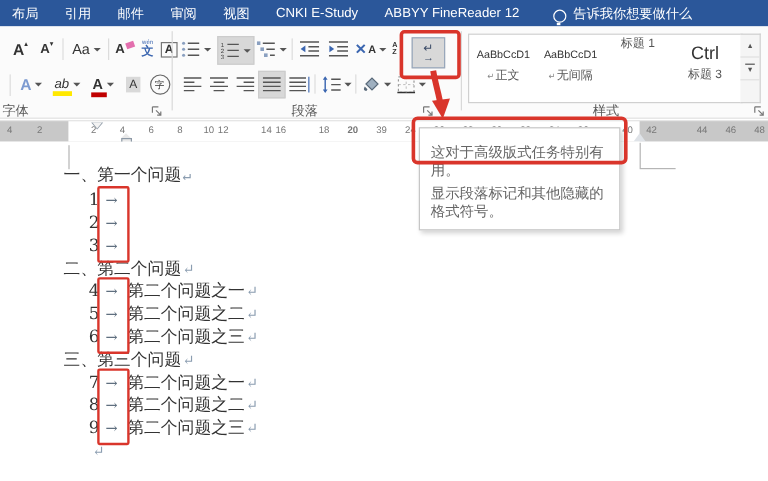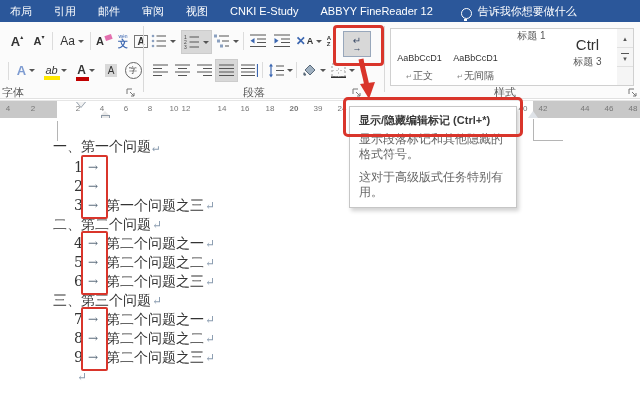--- a/index.html
+++ b/index.html
@@ -40,21 +40,21 @@
     align-items:center;justify-content:center;font-size:8px;color:#333;}
   .sortcol{display:flex;flex-direction:column;line-height:1;font-size:6px;font-weight:bold;color:#333;}
   .sortarrow{font-size:10px;color:#446;margin-left:1px;}
   .asianx{font-size:12px;color:#3b66b0;font-weight:bold;}
   .asiana{font-size:9px;font-weight:bold;color:#333;margin-left:1px;}
   .shicon{display:flex;flex-direction:column;line-height:1;align-items:center;color:#3a4a66;}
   .shicon .r1{font-size:10px;} .shicon .r2{font-size:9px;margin-top:-2px;}
   
   .gallery{position:absolute;left:390px;top:6px;width:227px;height:56px;background:#fff;border:1px solid #d0d0d0;}
   .gentry{position:absolute;top:0;height:54px;width:55px;text-align:center;overflow:hidden;cursor:default;}
-  .gprev{margin-top:24px;font-size:9px;color:#333;white-space:nowrap;}
+  .gprev{margin-top:11px;font-size:9px;color:#333;white-space:nowrap;}
   .gprev.h1{font-size:19px;margin-top:3px;color:#333;}
   .gprev.h2{font-size:15px;margin-top:7px;color:#333;}
   .glab{margin-top:6px;font-size:10px;color:#555;white-space:nowrap;}
   .glab .pmk{font-size:7px;color:#888;margin-right:1px;}
   .gscroll{position:absolute;left:617px;top:6px;width:16px;height:56px;border:1px solid #d0d0d0;border-left:none;background:#f5f5f5;}
   .gsbtn{height:18px;display:flex;align-items:center;justify-content:center;font-size:7px;color:#555;border-bottom:1px solid #e0e0e0;flex-direction:column;line-height:1;}
   .gsbtn .mline{width:8px;height:1px;background:#555;margin-bottom:1px;}
   
   .ruler{position:absolute;left:0;top:100px;width:640px;height:17px;background:#c8c8c8;border-top:1px solid #e6e6e6;border-bottom:1px solid #ececec;}
   .ruler .page{position:absolute;left:57px;top:0;width:476px;height:17px;background:#fff;}
@@ -323,21 +323,21 @@
         <span class="rtick" style="left: 33px;">2</span>
       </div>
     <div id="ruler-center">
         <span class="rtick" style="left: 78px;">2</span>
         <span class="rtick" style="left: 102px;">4</span>
         <span class="rtick" style="left: 126px;">6</span>
         <span class="rtick" style="left: 150px;">8</span>
         <span class="rtick" style="left: 174px;">10</span>
         <span class="rtick" style="left: 186px;">12</span>
         <span class="rtick" style="left: 222px;">14</span>
-        <span class="rtick" style="left: 245px;">16</span>
+        <span class="rtick" style="left: 234px;">16</span>
         <span class="rtick" style="left: 270px;">18</span>
         <span class="rtick" style="left: 294px; font-weight: bold;">20</span>
         <span class="rtick" style="left: 318px;">39</span>
         <span class="rtick" style="left: 342px;">24</span>
         <span class="rtick" style="left: 366px;">26</span>
         <span class="rtick" style="left: 390px;">28</span>
         <span class="rtick" style="left: 414px;">30</span>
         <span class="rtick" style="left: 438px;">32</span>
         <span class="rtick" style="left: 462px;">34</span>
         <span class="rtick" style="left: 486px;">36</span>
@@ -369,21 +369,20 @@
           <span class="num">1</span>
           <span class="tab">→</span>
         </div>
         <div class="dline" style="top: 59px;">
           <span class="num">2</span>
           <span class="tab">→</span>
         </div>
         <div class="dline" style="top: 78px;">
           <span class="num">3</span>
           <span class="tab">→</span>
-          <span class="txt">第一个问题之三<span class="pil">↵</span></span>
         </div>
         <div class="dline" style="top: 97px;">
           <span class="sec">二、第二个问题<span class="pil">↵</span></span>
         </div>
         <div class="dline" style="top: 116px;">
           <span class="num">4</span>
           <span class="tab">→</span>
           <span class="txt">第二个问题之一<span class="pil">↵</span></span>
         </div>
         <div class="dline" style="top: 135px;">
@@ -422,19 +421,18 @@
     <div class="redbox-doc" style="top:113px;height:60px;"></div>
     <div class="redbox-doc" style="top:189px;height:60px;"></div>
   </div>
 
   <div class="redbox-btn"></div>
   <svg class="redarrow" width="34" height="48" viewBox="0 0 34 48">
     <path d="M9 2 C 11 14, 14 22, 15 30" stroke="#d9352b" stroke-width="5" fill="none"></path>
     <polygon points="8,27 23,25 17,42" fill="#d9352b"></polygon>
   </svg>
   <div class="tooltip">
-    <div class="tt-title">显示/隐藏编辑标记 (Ctrl+*)</div>
+    <div class="tt-body tt-body2">这对于高级版式任务特别有用。</div>
     <div class="tt-body">显示段落标记和其他隐藏的格式符号。</div>
-    <div class="tt-body tt-body2">这对于高级版式任务特别有用。</div>
   </div>
   <div class="redbox-title"></div>
 
 </div>
 
 </body></html>

